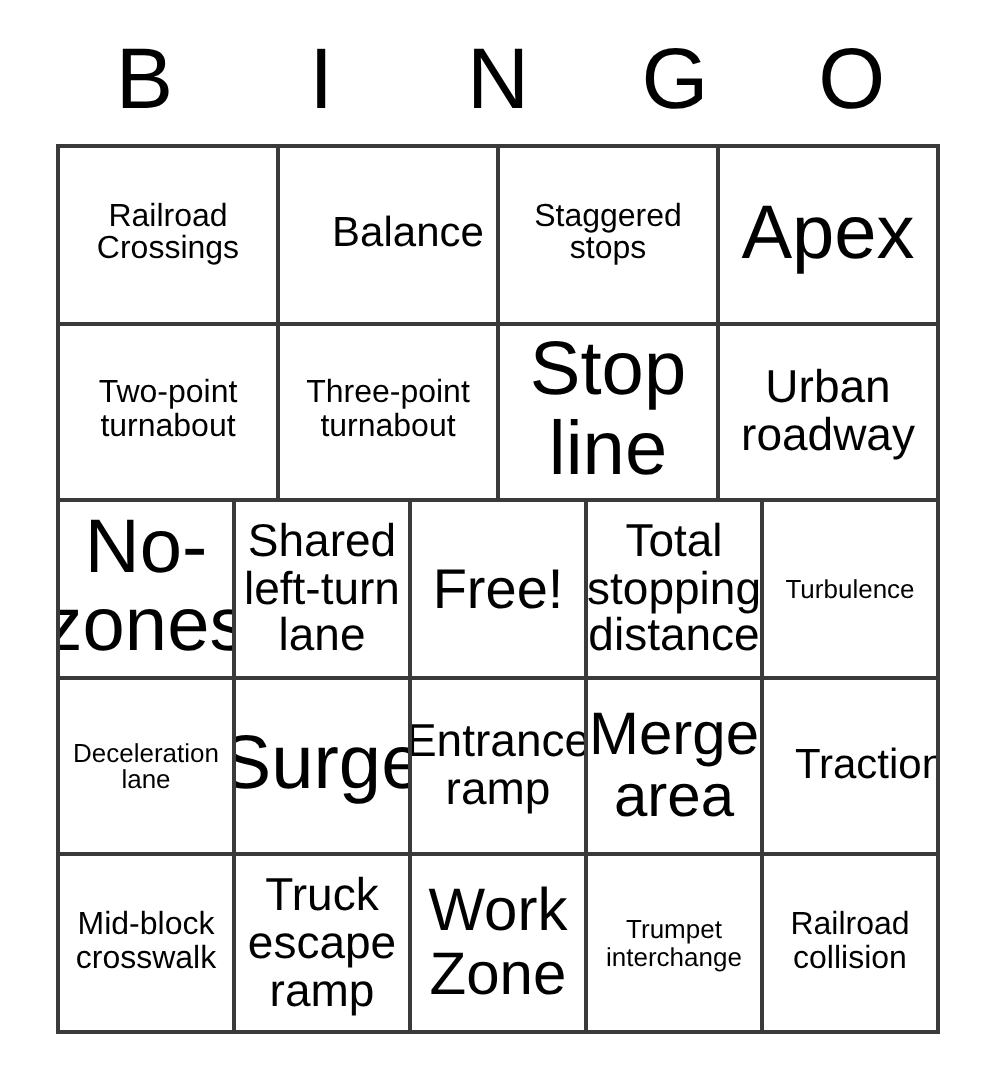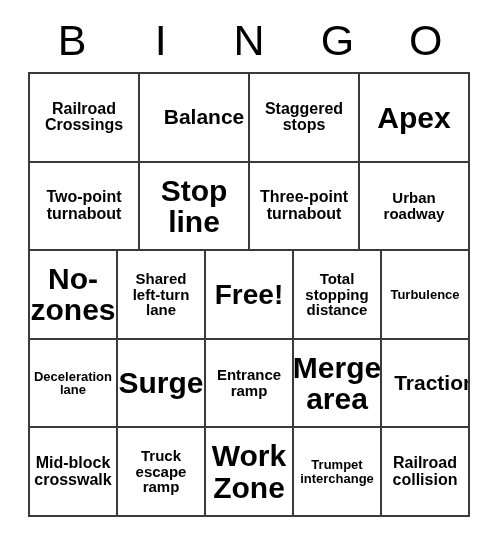--- a/index.html
+++ b/index.html
@@ -50,34 +50,33 @@
     border-right: 2px solid #3a3a3a;
     border-bottom: 2px solid #3a3a3a;
     box-sizing: border-box;
     display: flex;
     align-items: center;
     justify-content: center;
     text-align: center;
     padding: 1px 2px;
     overflow: hidden;
     background: #ffffff;
-    font-weight: bold;
   }
   .cell span {
     display: block;
     line-height: 1.04;
     color: #000000;
   }
   
   .fs-xs span  { font-size: 13px; }
   .fs-sm span  { font-size: 16px; }
-  .fs-md span  { font-size: 15px; }
+  .fs-md span  { font-size: 23px; }
   .fs-lg span  { font-size: 21px; margin-left: 20px; }
   .fs-xl span  { font-size: 30px; }
-  .fs-xxl span { font-size: 30px; }
+  .fs-xxl span { font-size: 38px; }
   .fs-huge span{ font-size: 28px; }
 </style>
 </head>
 <body>
 
 <div class="card">
 
   <div class="header-row">
     <div class="header-cell">B</div>
     <div class="header-cell">I</div>
@@ -100,25 +99,25 @@
         </div>
       <div class="cell fs-xxl">
           <span>Apex</span>
         </div>
     </div>
 
     <div class="grid-row">
       <div class="cell fs-sm">
           <span>Two-point turnabout</span>
         </div>
+      <div class="cell fs-sm">
+          <span>Three-point turnabout</span>
+        </div>
       <div class="cell fs-xxl">
           <span>Stop line</span>
-        </div>
-      <div class="cell fs-sm">
-          <span>Three-point turnabout</span>
         </div>
       <div class="cell fs-md">
           <span>Urban roadway</span>
         </div>
     </div>
 
     <div class="grid-row">
       <div class="cell fs-xxl">
           <span>No-zones</span>
         </div>

